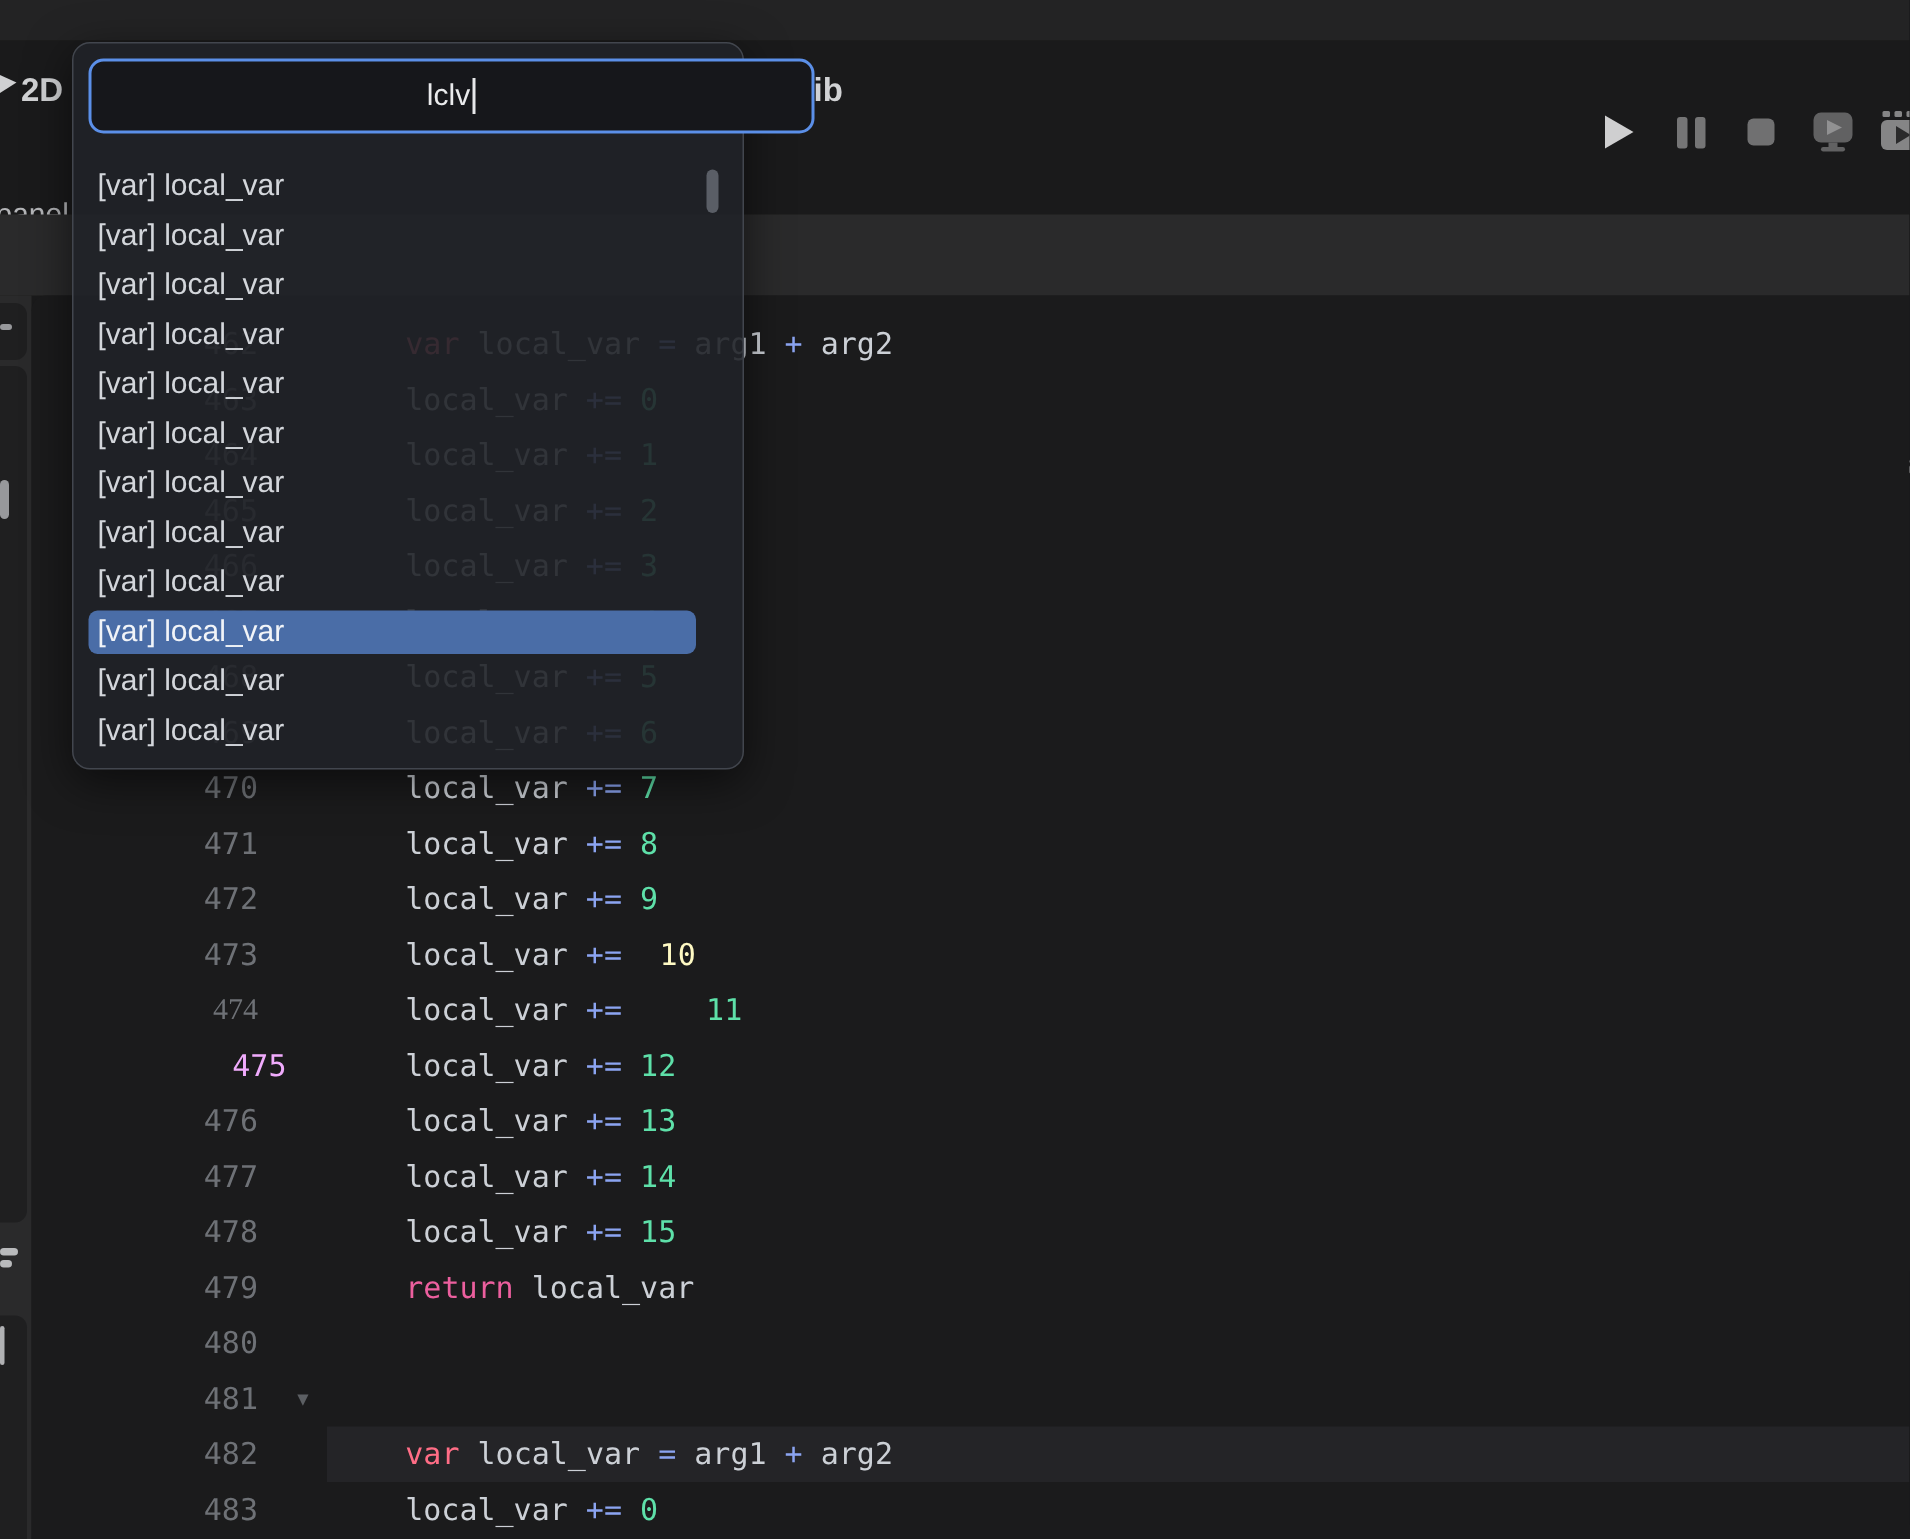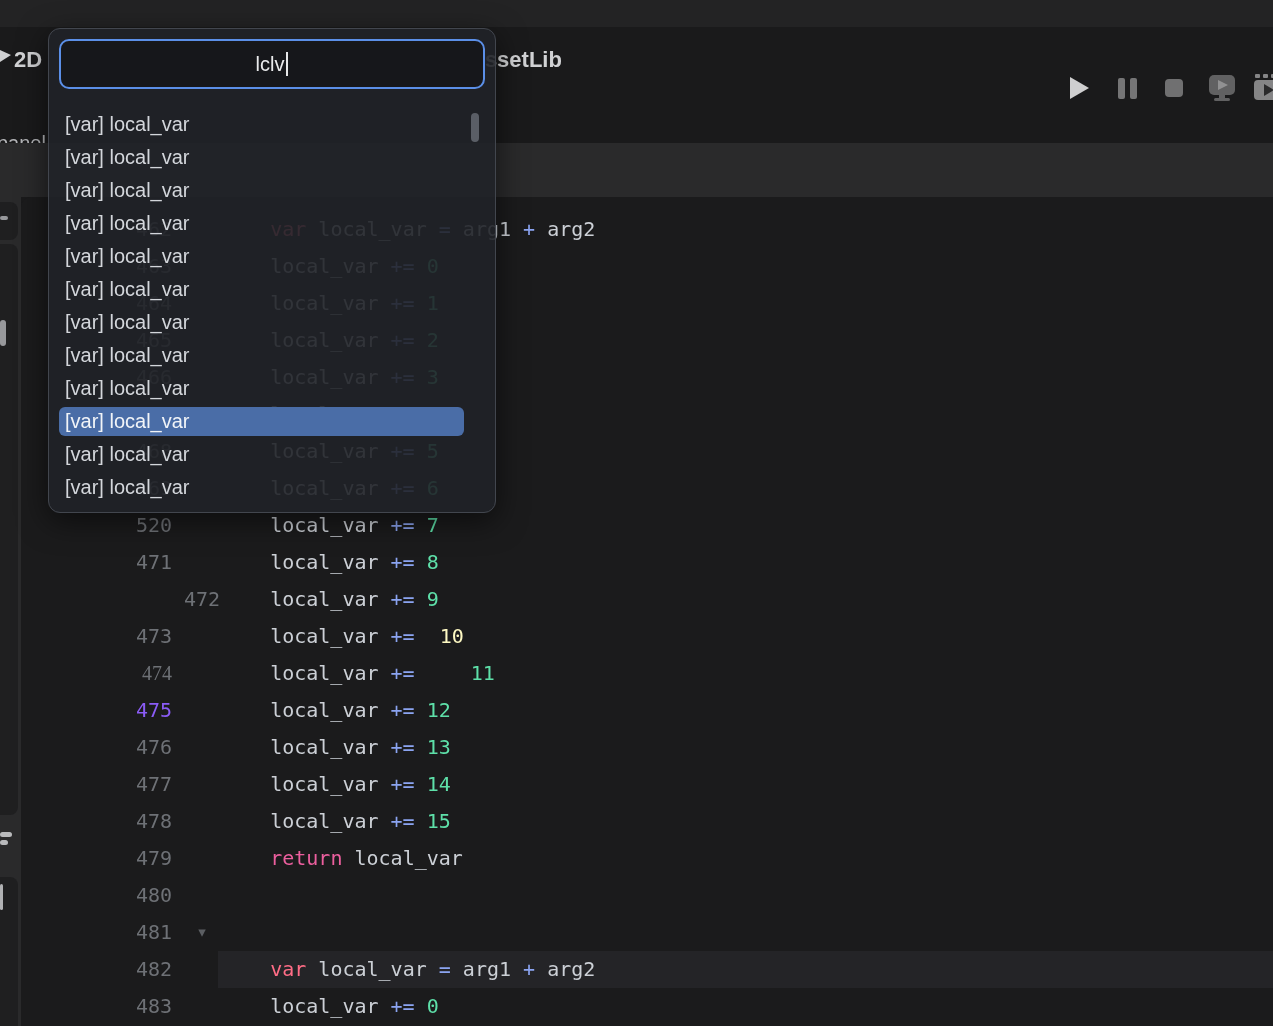--- a/index.html
+++ b/index.html
@@ -31,21 +31,21 @@
   .lnum{position:absolute;left:0;top:0;width:151px;text-align:right;}
   .chev{position:absolute;left:166px;top:0;width:30px;text-align:center;color:#5c5f63;font-size:15px;font-family:"DejaVu Sans",sans-serif;}
   .ccode{position:absolute;left:201px;top:0;white-space:pre;}
   
   .popup{
     left:48px;top:28px;width:448px;height:485px;box-sizing:border-box;
     background:rgba(32,34,40,0.9);border:1px solid #42464e;border-radius:12px;
     box-shadow:0 8px 30px rgba(0,0,0,0.55);
   }
   .sinput{
-    left:10px;top:10px;width:426px;height:50px;box-sizing:border-box;
+    left:10px;top:10px;width:484px;height:50px;box-sizing:border-box;
     background:#16171b;border:2px solid #5b8fe8;border-radius:10px;
     display:flex;align-items:center;justify-content:center;
     font-size:20px;color:#e9eaec;
   }
   .caret{display:inline-block;width:2px;height:24px;background:#e6e7e9;margin-left:2px;vertical-align:middle;}
   .plist{left:0;top:79px;right:0;}
   .pitem{height:33px;display:flex;align-items:center;padding-left:16px;font-size:20px;color:#d3d6db;}
   .pitem.sel{
     height:29px;margin:2px 31px 2px 10px;padding-left:6px;
     background:#4a6da7;border-radius:6px;color:#f1f4f8;
@@ -169,41 +169,41 @@
       </div>
       <div class="abs crow" style="top: 235.5px;">
         <span class="lnum" style="color: rgb(110, 113, 118);">468</span>
         <span class="ccode"><span style="color: rgb(204, 208, 214);">    local_var </span><span style="color: rgb(139, 164, 241);">+=</span><span style="color: rgb(204, 208, 214);"> </span><span style="color: rgb(94, 224, 169);">5</span></span>
       </div>
       <div class="abs crow" style="top: 272.5px;">
         <span class="lnum" style="color: rgb(110, 113, 118);">469</span>
         <span class="ccode"><span style="color: rgb(204, 208, 214);">    local_var </span><span style="color: rgb(139, 164, 241);">+=</span><span style="color: rgb(204, 208, 214);"> </span><span style="color: rgb(94, 224, 169);">6</span></span>
       </div>
       <div class="abs crow" style="top: 309.5px;">
-        <span class="lnum" style="color: rgb(110, 113, 118);">520</span>
+        <span class="lnum" style="color: rgb(110, 113, 118);">470</span>
         <span class="ccode"><span style="color: rgb(204, 208, 214);">    local_var </span><span style="color: rgb(139, 164, 241);">+=</span><span style="color: rgb(204, 208, 214);"> </span><span style="color: rgb(94, 224, 169);">7</span></span>
       </div>
       <div class="abs crow" style="top: 346.5px;">
         <span class="lnum" style="color: rgb(110, 113, 118);">471</span>
         <span class="ccode"><span style="color: rgb(204, 208, 214);">    local_var </span><span style="color: rgb(139, 164, 241);">+=</span><span style="color: rgb(204, 208, 214);"> </span><span style="color: rgb(94, 224, 169);">8</span></span>
       </div>
       <div class="abs crow" style="top: 383.5px;">
-        <span class="lnum" style="color: rgb(110, 113, 118); margin-left: 48px;">472</span>
+        <span class="lnum" style="color: rgb(110, 113, 118);">472</span>
         <span class="ccode"><span style="color: rgb(204, 208, 214);">    local_var </span><span style="color: rgb(139, 164, 241);">+=</span><span style="color: rgb(204, 208, 214);"> </span><span style="color: rgb(94, 224, 169);">9</span></span>
       </div>
       <div class="abs crow" style="top: 420.5px;">
         <span class="lnum" style="color: rgb(110, 113, 118);">473</span>
         <span class="ccode"><span style="color: rgb(204, 208, 214);">    local_var </span><span style="color: rgb(139, 164, 241);">+=</span><span style="color: rgb(204, 208, 214);"> </span><span style="color: #fef9c3; margin-left: 13px;">10</span></span>
       </div>
       <div class="abs crow" style="top: 457.5px;">
         <span class="lnum" style="color: rgb(110, 113, 118); font-family: Liberation Serif, serif;">474</span>
         <span class="ccode"><span style="color: rgb(204, 208, 214);">    local_var </span><span style="color: rgb(139, 164, 241);">+=</span><span style="color: rgb(204, 208, 214);"> </span><span style="color: rgb(94, 224, 169); margin-left: 44px;">11</span></span>
       </div>
       <div class="abs crow" style="top: 494.5px;">
-        <span class="lnum" style="color: #8b5cf6;">475</span>
+        <span class="lnum" style="color: #f0abfc; margin-left: 19px;">475</span>
         <span class="ccode"><span style="color: rgb(204, 208, 214);">    local_var </span><span style="color: rgb(139, 164, 241);">+=</span><span style="color: rgb(204, 208, 214);"> </span><span style="color: rgb(94, 224, 169);">12</span></span>
       </div>
       <div class="abs crow" style="top: 531.5px;">
         <span class="lnum" style="color: rgb(110, 113, 118);">476</span>
         <span class="ccode"><span style="color: rgb(204, 208, 214);">    local_var </span><span style="color: rgb(139, 164, 241);">+=</span><span style="color: rgb(204, 208, 214);"> </span><span style="color: rgb(94, 224, 169);">13</span></span>
       </div>
       <div class="abs crow" style="top: 568.5px;">
         <span class="lnum" style="color: rgb(110, 113, 118);">477</span>
         <span class="ccode"><span style="color: rgb(204, 208, 214);">    local_var </span><span style="color: rgb(139, 164, 241);">+=</span><span style="color: rgb(204, 208, 214);"> </span><span style="color: rgb(94, 224, 169);">14</span></span>
       </div>

